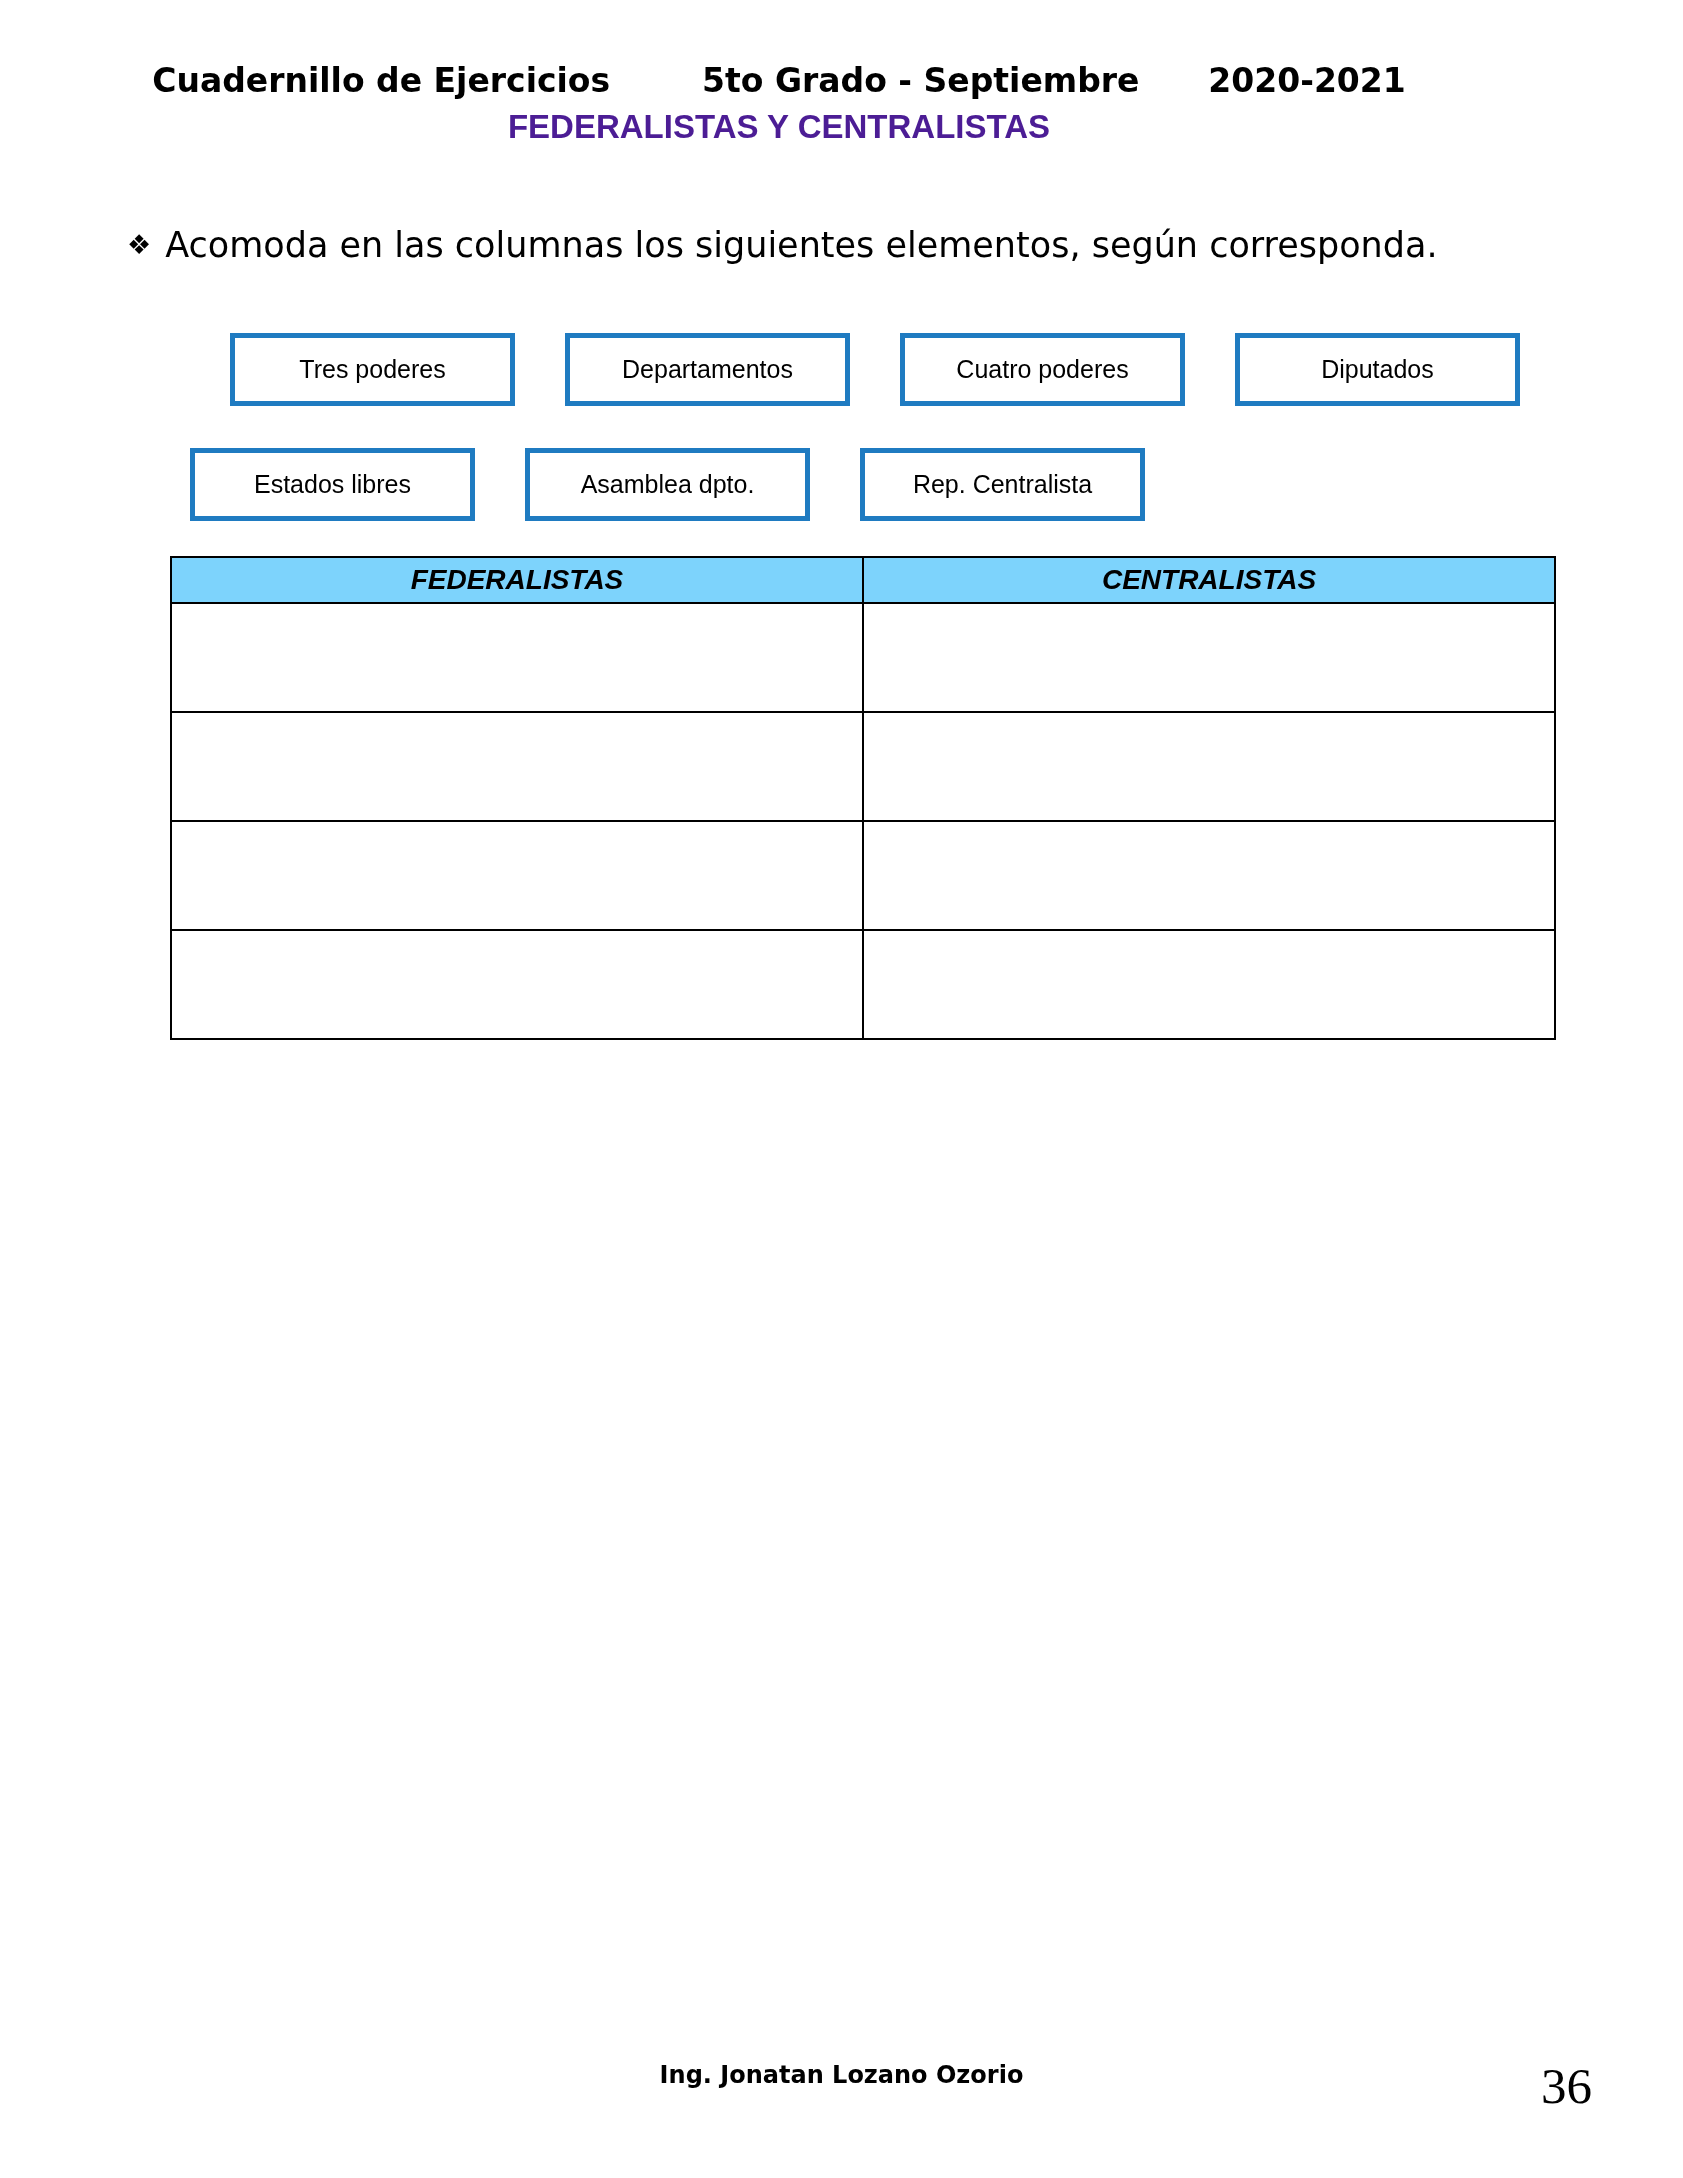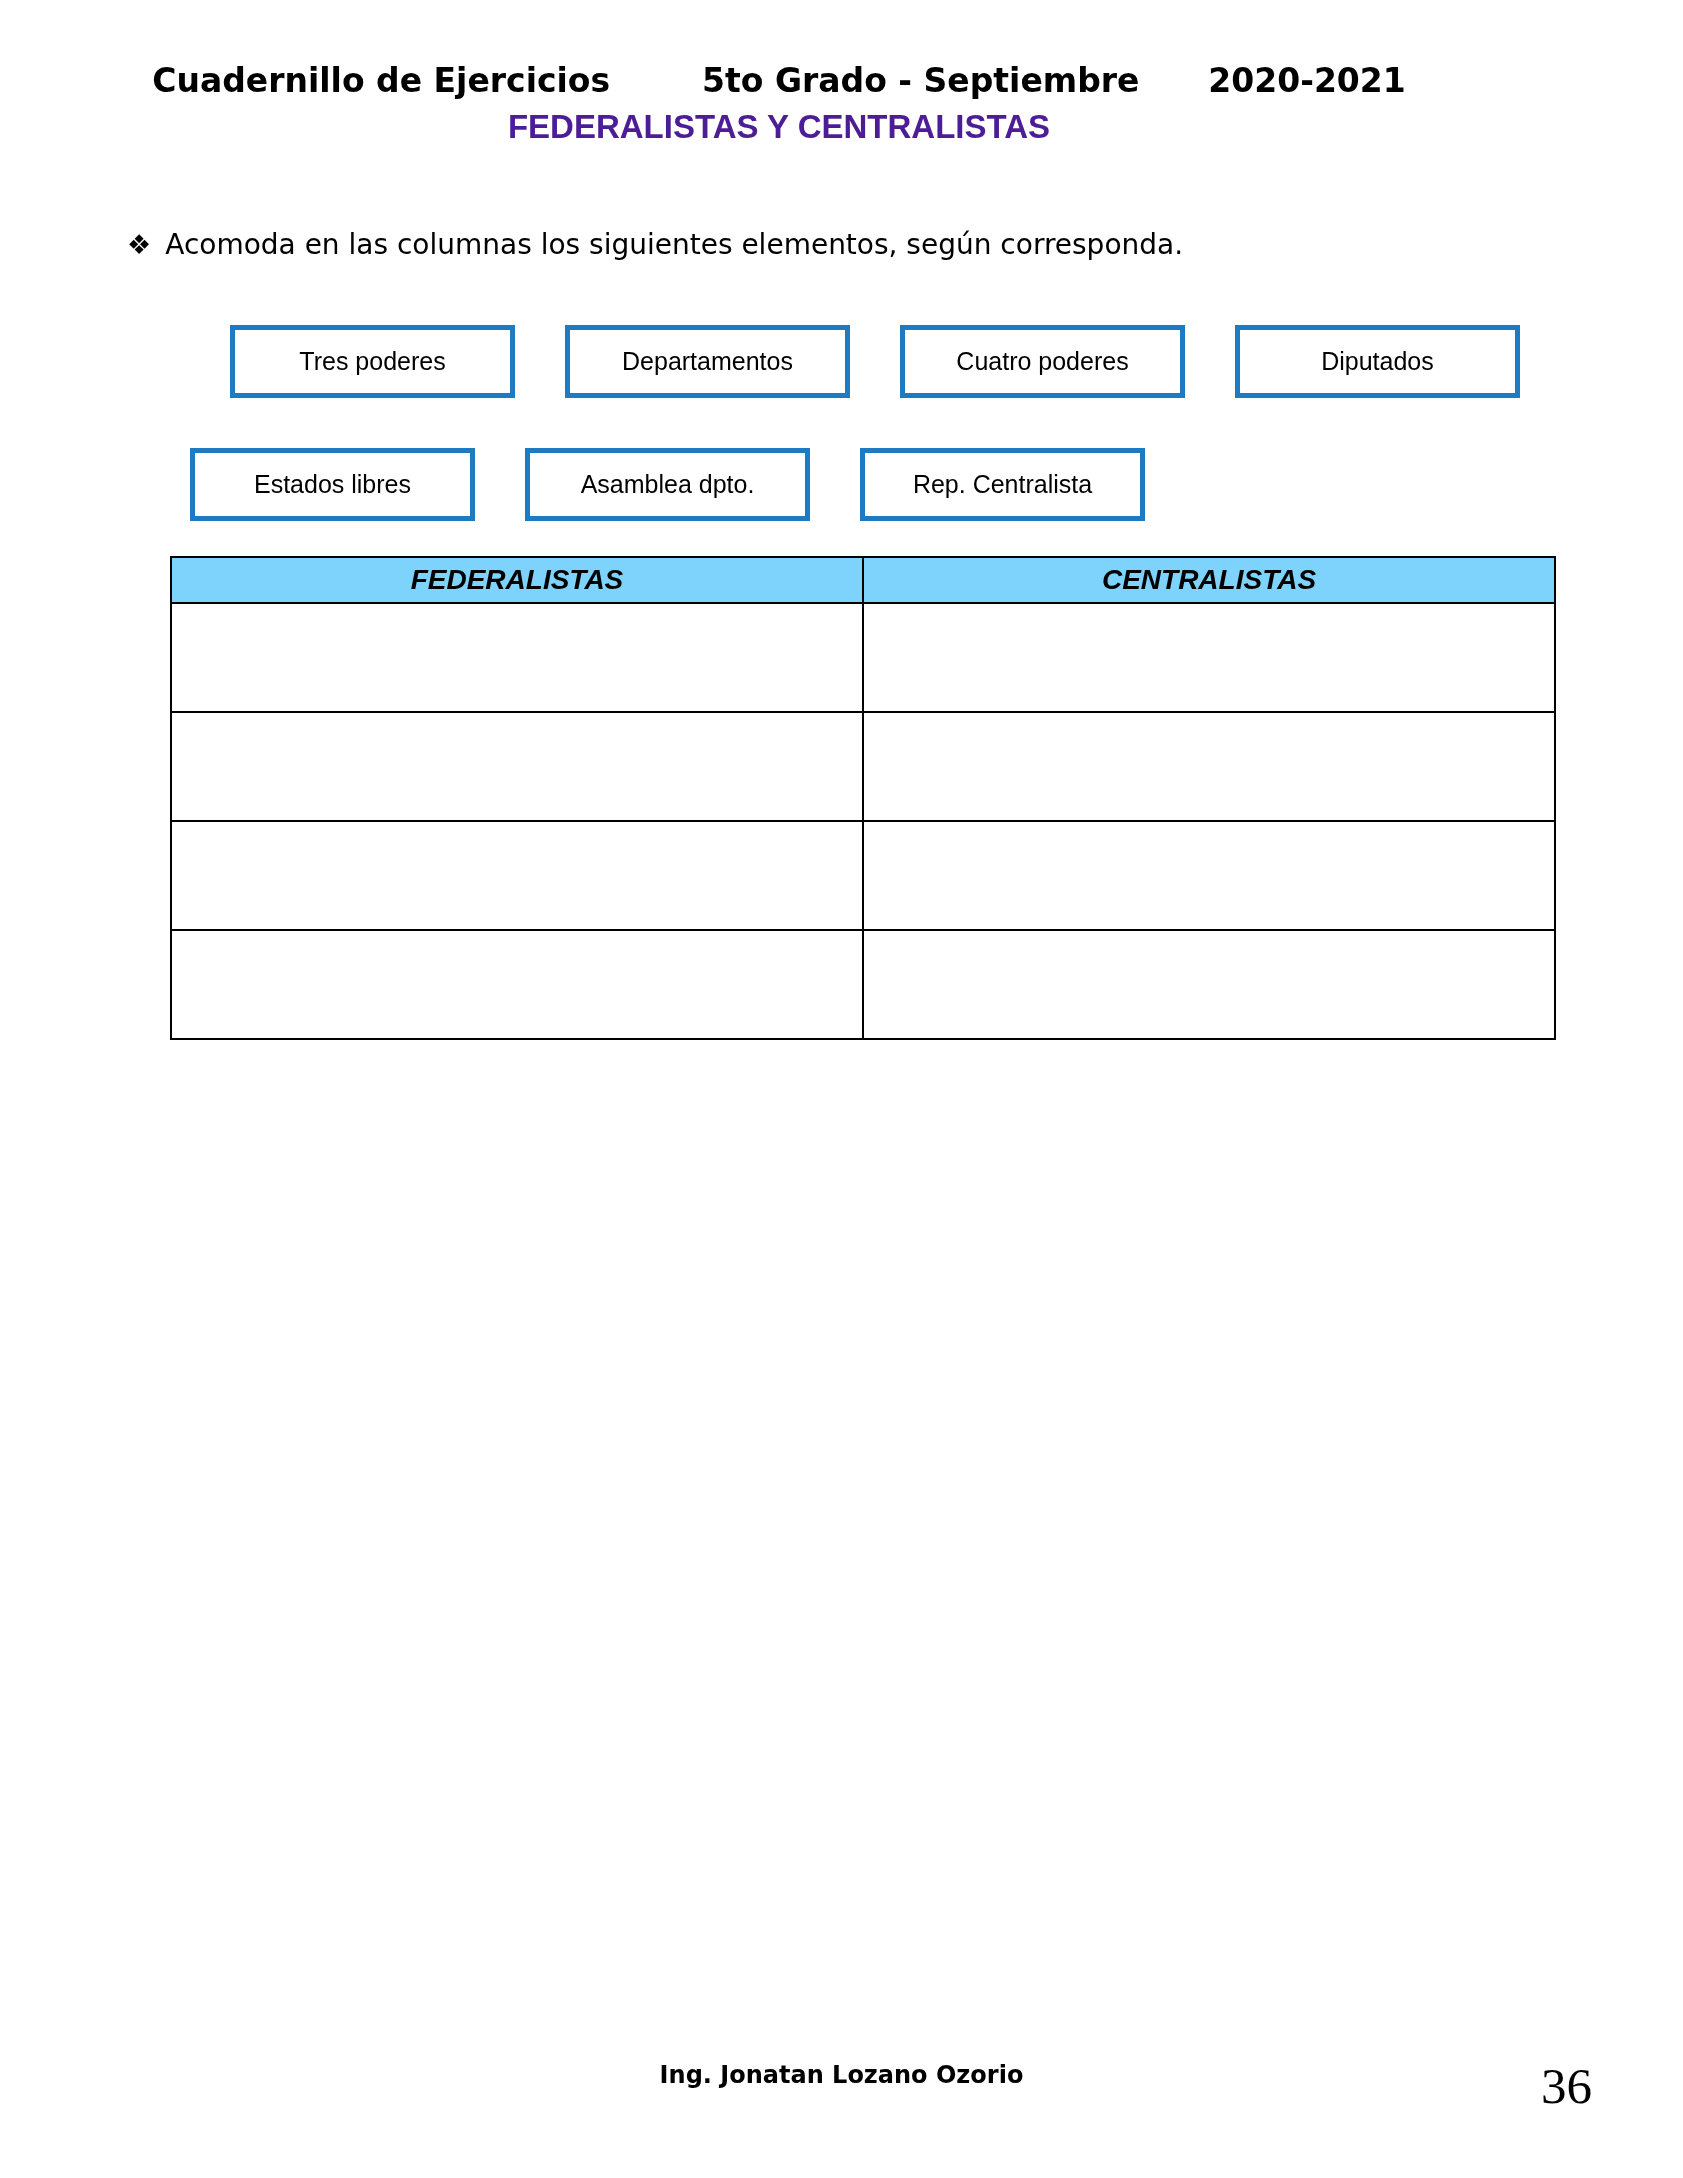--- a/index.html
+++ b/index.html
@@ -57,33 +57,33 @@
     gap: 14px;
   }
   .bullet-diamond {
     font-size: 27px;
     line-height: 34px;
     color: #000;
     font-family: "DejaVu Sans", sans-serif;
   }
   .instruction-text {
     font-family: "DejaVu Sans", sans-serif;
-    font-size: 28px;
+    font-size: 35px;
     line-height: 34px;
     color: #000;
   }
 
   
   .chips-row {
     position: absolute;
     left: 190px;
     display: flex;
     gap: 50px;
   }
-  .chips-row.row1 { top: 325px; padding-left: 40px; }
+  .chips-row.row1 { top: 333px; padding-left: 40px; }
   .chips-row.row2 { top: 448px; justify-content: flex-end; }
 
   .chip {
     width: 285px;
     height: 73px;
     box-sizing: border-box;
     border: 5px solid #1F7BC1;
     background: #ffffff;
     display: flex;
     align-items: center;

